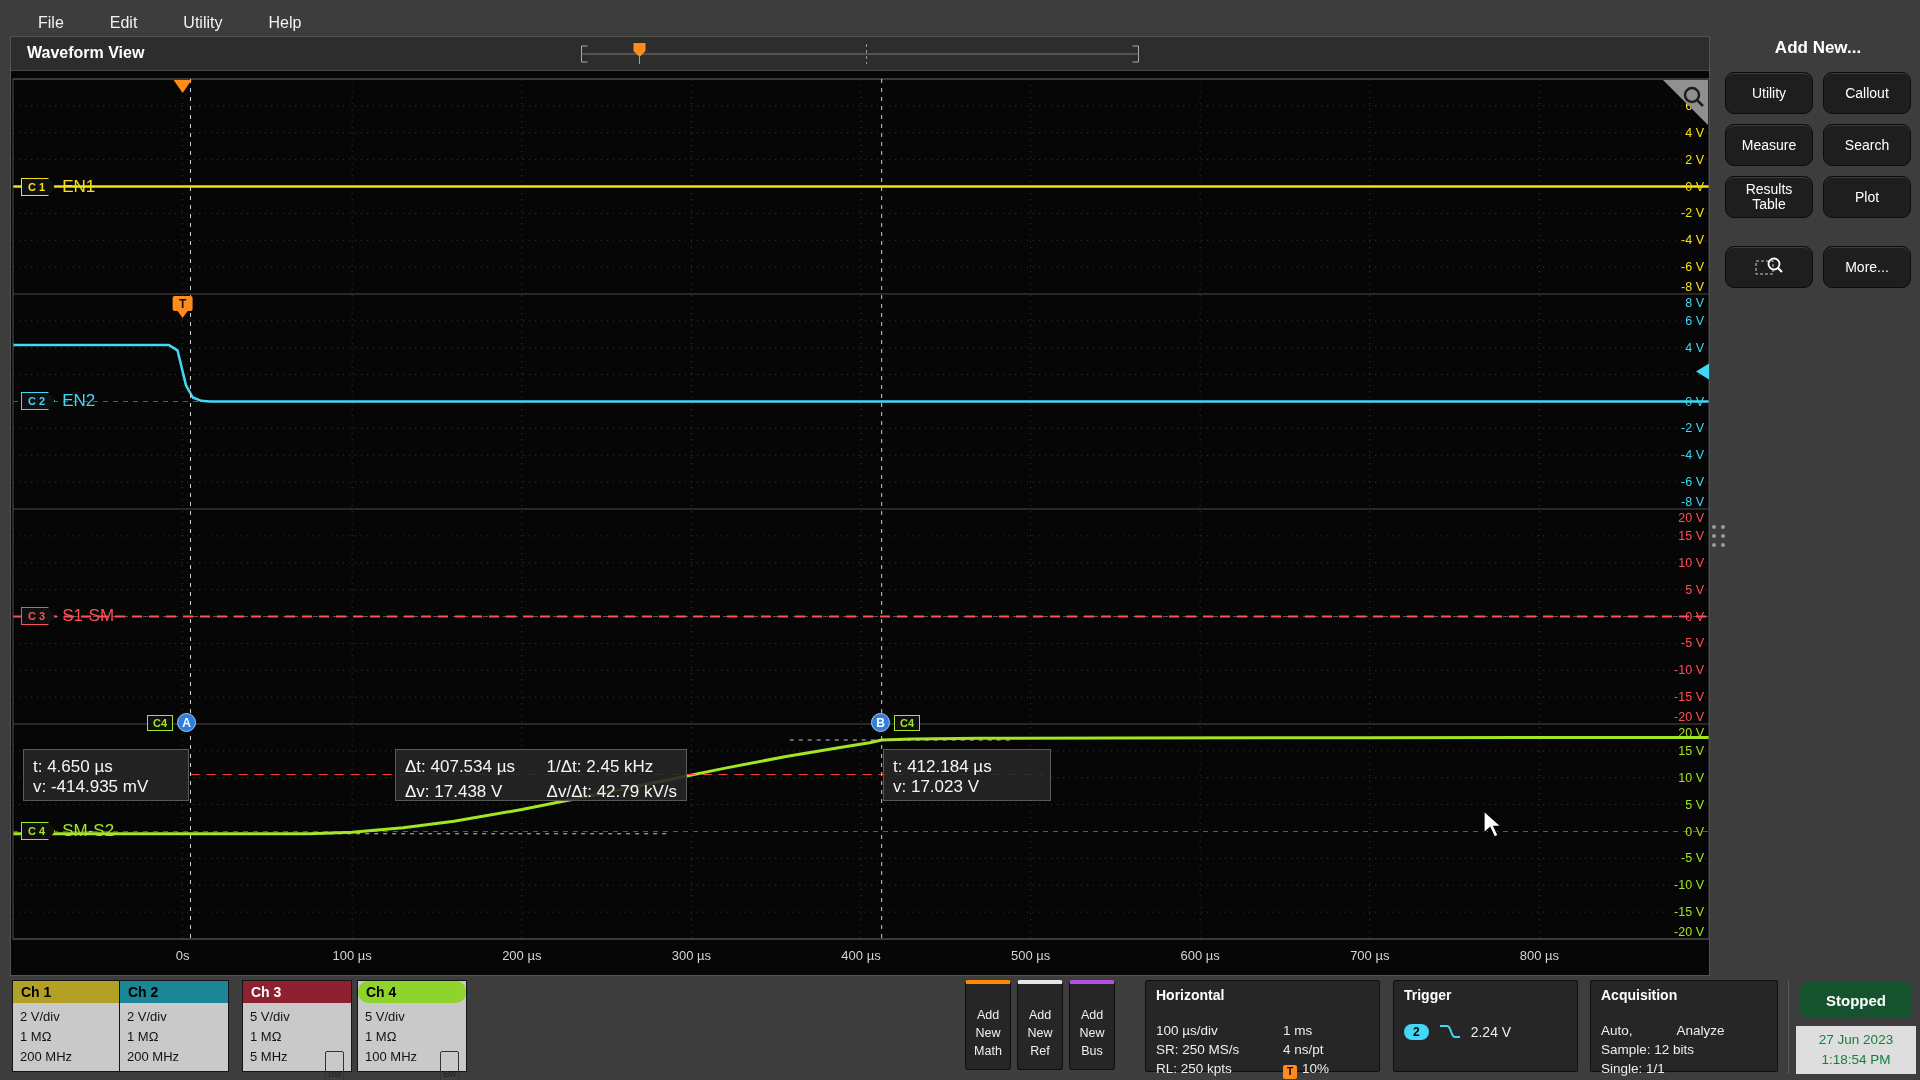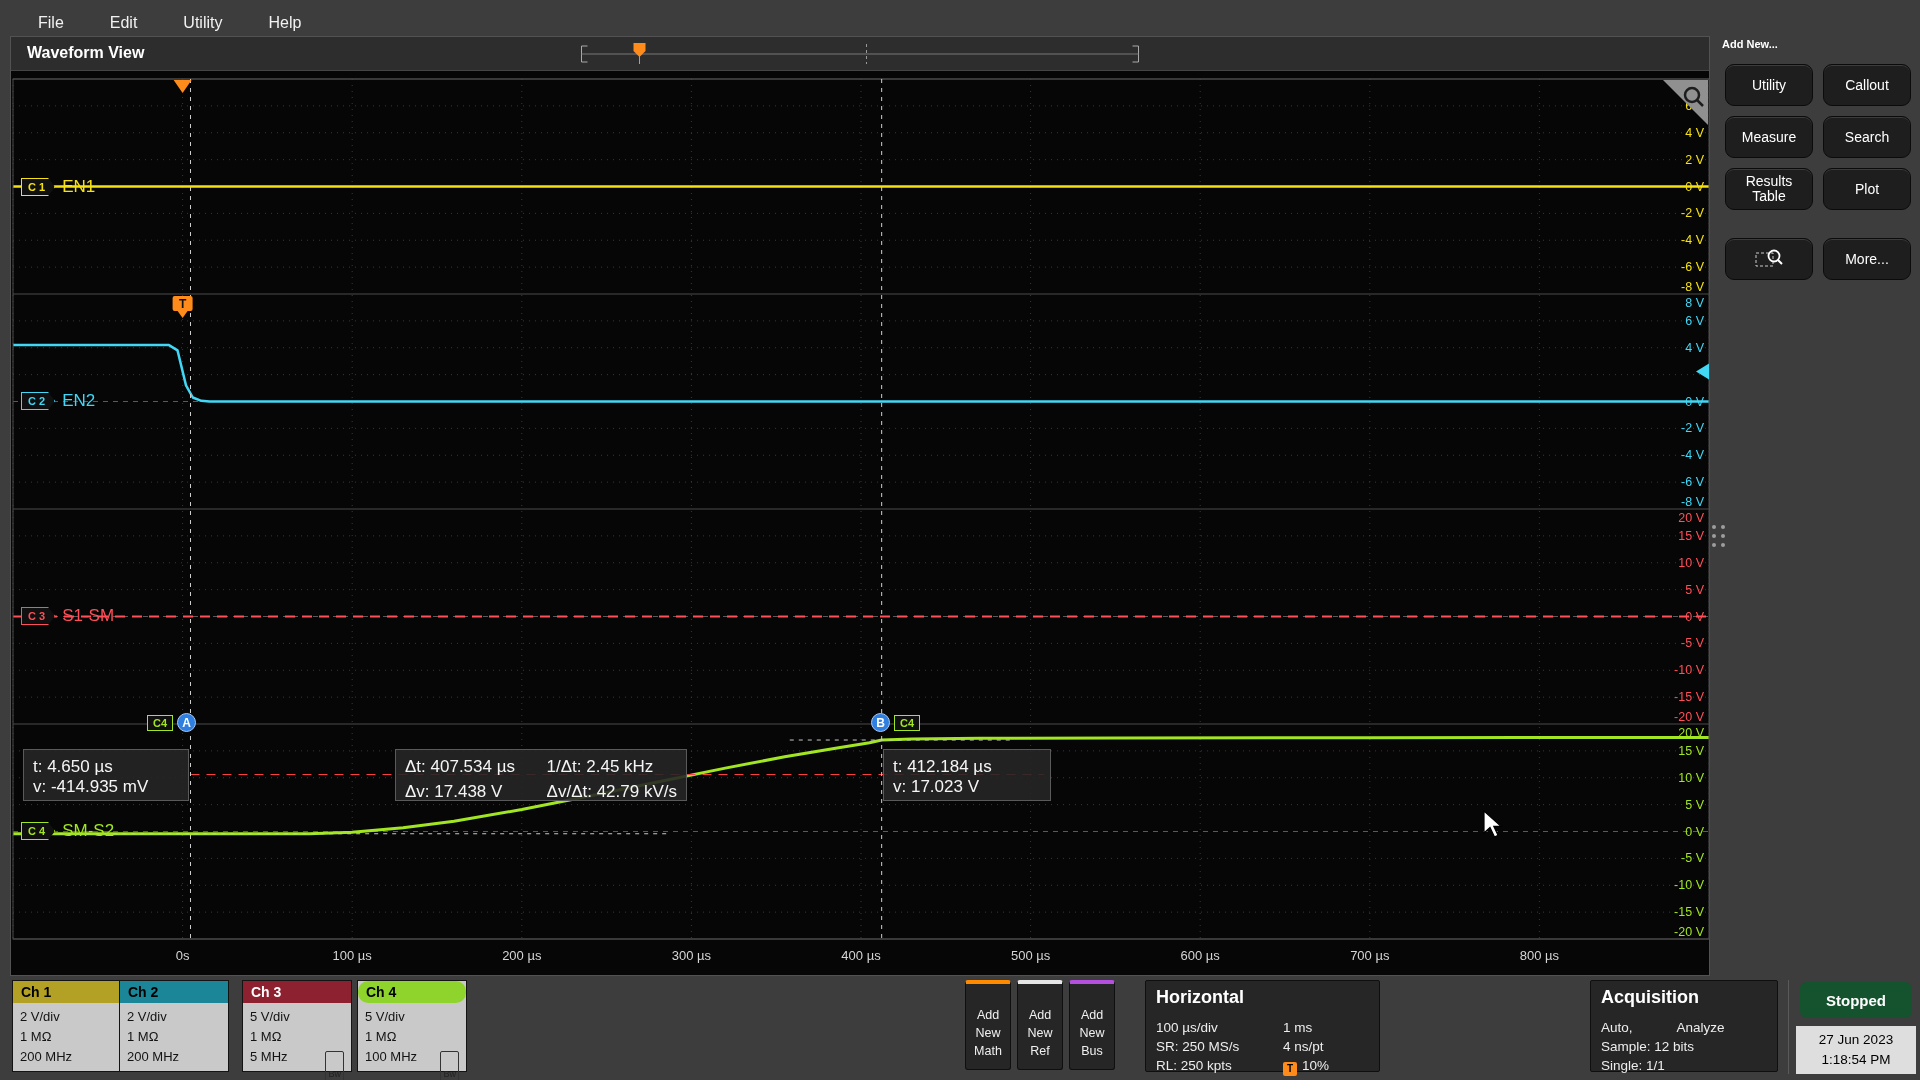--- a/index.html
+++ b/index.html
@@ -34,21 +34,21 @@
   .c4-tag { border:1px solid #a2e522; color:#a2e522; background:#101010; font-size:11px; font-weight:bold; padding:1px 5px; }
   .cursor-marker { width:19px; height:19px; border-radius:50%; background:#2e7fe0; border:1px solid #a9c9f5;
     color:#fff; font-size:12px; font-weight:bold; display:flex; align-items:center; justify-content:center; }
 
   .readout { position:absolute; background:rgba(38,38,38,0.9); border:1px solid #5a5a5a; color:#f5f5f5;
     font-size:17px; padding:7px 9px; height:52px; display:flex; flex-direction:column; justify-content:space-between; }
   .readout.delta { display:grid; grid-template-columns:auto auto; column-gap:24px; row-gap:5px; }
 
   
   .right-panel { position:absolute; left:1722px; top:38px; width:192px; }
-  .rp-title { text-align:left; font-size:11px; font-weight:bold; margin-bottom:14px; color:#fff; }
+  .rp-title { text-align:center; font-size:17px; font-weight:bold; margin-bottom:14px; color:#fff; }
   .rp-grid { display:grid; grid-template-columns:88px 88px; gap:10px; justify-content:center; }
   .rp-btn { height:42px; background:#1e1e1e; border:1px solid #0b0b0b; border-radius:9px; color:#fff;
     font-size:14px; font-family:inherit; line-height:15px; padding:2px; box-shadow:inset 0 1px 0 #3c3c3c;
     display:flex; align-items:center; justify-content:center; text-align:center; }
   .rp-gap { grid-column:1 / 3; height:8px; }
 
   .splitter-dots { position:absolute; left:1712px; top:525px; display:grid; grid-template-columns:4px 4px; gap:5px; }
   .splitter-dots i { width:4px; height:4px; border-radius:50%; background:#9d9d9d; }
 
   
@@ -58,35 +58,35 @@
   .ch1 { background:#b3a125; } .ch2 { background:#1b8697; } .ch3 { background:#8e2130; } .ch4 { background:#8fd42c;border-radius:10px; }
   .ch-body { padding:4px 7px; color:#131313; font-size:13px; line-height:1.55; }
   .bw-badge { float:right; font-size:9px; border:1px solid #333; color:#222; padding:16px 2px; border-radius:2px; margin-top:4px; }
 
   .add-btn { position:absolute; top:2px; width:46px; height:90px; background:#262626; border:1px solid #0f0f0f;
     border-top:4px solid var(--ac); color:#f0f0f0; font-size:12.5px; text-align:center; padding-top:13px;
     line-height:18px; border-radius:3px; font-family:inherit; }
 
   .info-card { position:absolute; top:2px; height:92px; background:#262626; border:1px solid #0f0f0f;
     padding:6px 10px; font-size:13.5px; color:#ededed; border-radius:2px; }
-  .card-title { font-weight:bold; font-size:18px; margin-bottom:12px; color:#fff; }
+  .card-title { font-weight:bold; font-size:14px; margin-bottom:20px; color:#fff; }
   .card-grid { display:grid; grid-template-columns:1fr 86px; row-gap:4px; }
   .t-icon { display:inline-flex; width:14px; height:14px; background:#ff8c1a; color:#000; font-size:10px;
     font-weight:bold; align-items:center; justify-content:center; border-radius:2px; margin-right:5px;
     font-style:normal; vertical-align:-2px; }
   .trig-row { display:flex; align-items:center; gap:9px; margin-top:9px; font-size:14px; }
   .src-tag { background:#41d7f5; color:#000; font-weight:bold; font-size:12px; padding:1px 9px; border-radius:8px; }
   .acq-row { display:flex; margin-bottom:4px; }
   .acq-analyze { margin-left:44px; }
   .acq-line { margin-bottom:4px; }
   .divider-v { position:absolute; left:1788px; top:2px; width:1px; height:94px; background:#5a5a5a; }
 
   .stopped { position:absolute; left:1800px; top:4px; width:112px; height:36px; background:#14532d; color:#fff;
     font-weight:bold; font-size:15px; border:none; border-radius:7px; font-family:inherit; }
-  .datetime { position:absolute; left:1796px; top:48px; width:120px; height:48px; background:#dedede; color:#000000;
+  .datetime { position:absolute; left:1796px; top:48px; width:120px; height:48px; background:#dedede; color:#15803d;
     font-size:13.5px; text-align:center; padding-top:4px; line-height:20px; }
 
   .mouse { position:absolute; left:1483px; top:810px; }
 </style>
 </head>
 <body>
 
 <div class="menubar">
   <span class="menu-item">File</span>
   <span class="menu-item">Edit</span>
@@ -343,20 +343,30 @@
     <div class="card-grid">
       <span>100 µs/div</span>
       <span>1 ms</span>
       <span>SR: 250 MS/s</span>
       <span>4 ns/pt</span>
       <span>RL: 250 kpts</span>
       <span><i class="t-icon">T</i><span>10%</span></span>
     </div>
   </div>
 
+  <div class="info-card" style="left:1393px; width:185px;">
+    <div class="card-title">Trigger</div>
+    <div class="trig-row">
+      <span class="src-tag">2</span>
+      <svg width="24" height="17">
+        <path d="M2,3 H9 Q11,3 12,6 L14,11 Q15,14 17,14 H22" stroke="#41d7f5" fill="none" stroke-width="2"></path>
+      </svg>
+      <span>2.24 V</span>
+    </div>
+  </div>
 
   <div class="info-card" style="left:1590px; width:188px;">
     <div class="card-title">Acquisition</div>
     <div class="acq-row">
       <span>Auto,</span>
       <span class="acq-analyze">Analyze</span>
     </div>
     <div class="acq-line">Sample: 12 bits</div>
     <div class="acq-line">Single: 1/1</div>
   </div>

